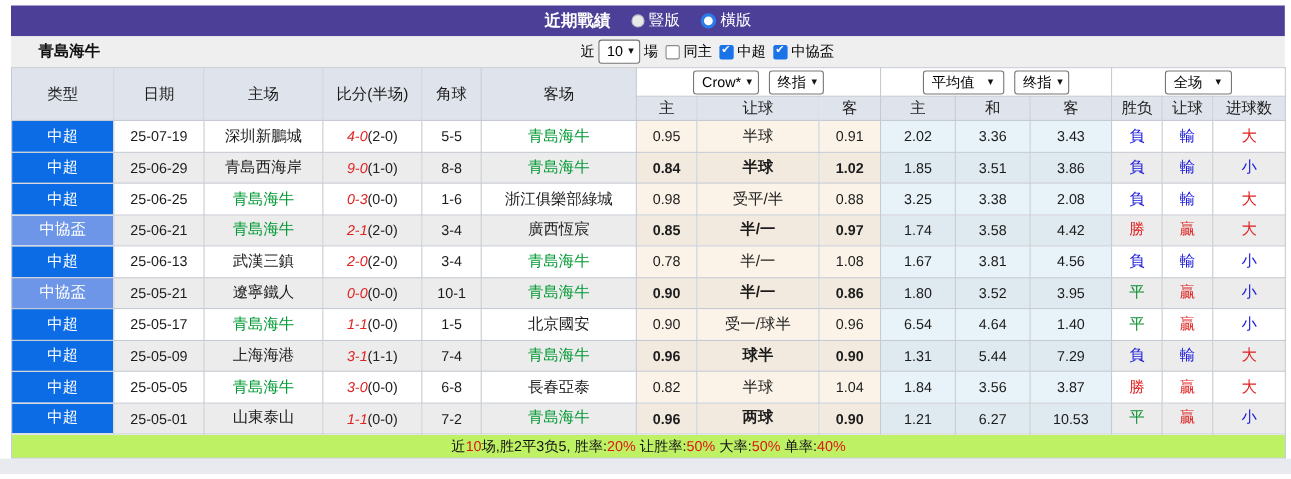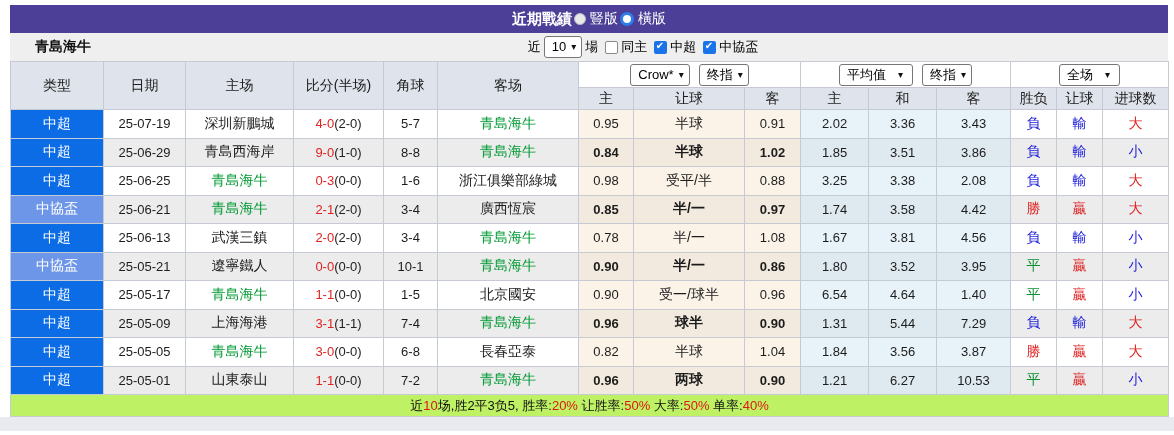--- a/index.html
+++ b/index.html
@@ -5,21 +5,21 @@
   * { margin:0; padding:0; box-sizing:border-box; }
   body {
     font-family: "Liberation Sans", "DejaVu Sans", sans-serif;
     background:#ffffff; width:1174px; height:435px; overflow:hidden;
   }
   .widget { margin:5px 6px 0 10px; width:1158px; }
 
   
   .title-bar {
     background:#4b3f97; height:28px; display:flex; align-items:center;
-    justify-content:center; color:#fff; gap:2px;
+    justify-content:center; color:#fff; gap:19px;
   }
   .title-bar .title { font-weight:bold; font-size:15px; }
   .radio-opt { display:flex; align-items:center; gap:4px; font-size:14px; }
   .radio { width:12px; height:12px; border-radius:50%; display:inline-block; }
   .radio.off { background:#e9e9e9; border:1px solid #b9b9c9; }
   .radio.on  { background:#fff; border:3px solid #2b7de9; width:14px; height:14px; }
 
   
   .filter-bar {
     background:#efefef; height:28px; position:relative;
@@ -55,21 +55,21 @@
   .hdr-sub th { height:22px; }
   tbody td { height:28.5px; font-size:13px; }
   tbody td.cn { font-size:14px; }
   tr.row-even td { background:#ececec; }
   tr.row-odd  td { background:#ffffff; }
   td.league-cell { color:#fff; font-size:14px; }
   tr.row-odd  td.grp1 { background:#fbf3e8; }
   tr.row-even td.grp1 { background:#f2eade;font-weight:bold; }
   tr.row-odd  td.grp2 { background:#e8f3f9; }
   tr.row-even td.grp2 { background:#dfeaf0; }
-  .score-main { color:#df2222; }
+  .score-main { color:#df2222;font-style:italic; }
   .half-score { color:#222; }
   tfoot td { height:22px; background:#bef264; font-size:13px; color:#111; }
   .red { color:#e01515; }
 
   .page-bottom-strip { background:#e8eaf0; height:14px; width:1174px; margin-top:0; }
 </style>
 </head>
 <body>
 
 <div class="widget">
@@ -174,21 +174,21 @@
         <th>让球</th>
         <th>进球数</th>
       </tr>
     </thead>
     <tbody>
   <tr class="row-odd">
     <td class="league-cell cn" style="background: rgb(11, 108, 230);">中超</td>
     <td>25-07-19</td>
     <td class="cn">深圳新鵬城</td>
     <td><span class="score-main">4-0</span><span class="half-score">(2-0)</span></td>
-    <td>5-7</td>
+    <td>5-5</td>
     <td class="cn" style="color: rgb(0, 153, 51);">青島海牛</td>
     <td class="grp1">0.95</td>
     <td class="grp1 cn">半球</td>
     <td class="grp1">0.91</td>
     <td class="grp2">2.02</td>
     <td class="grp2">3.36</td>
     <td class="grp2">3.43</td>
     <td class="cn" style="color: rgb(26, 26, 218);">負</td>
     <td class="cn" style="color: rgb(26, 26, 218);">輸</td>
     <td class="cn" style="color: rgb(223, 34, 34);">大</td>

